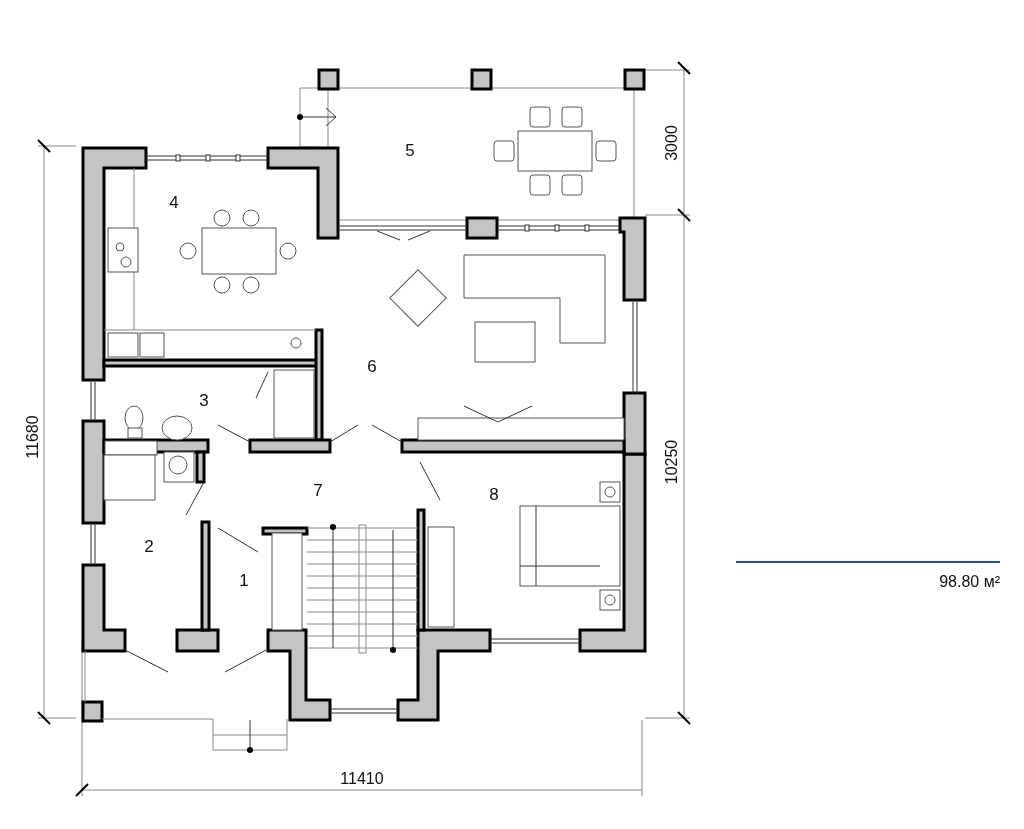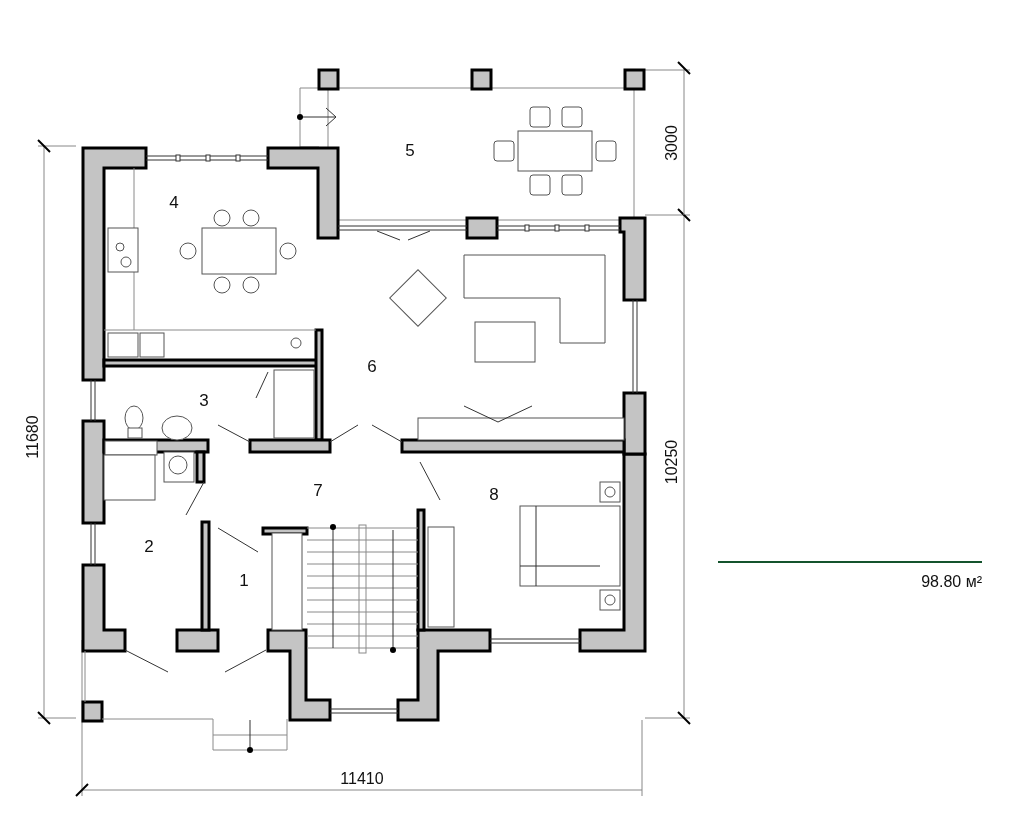--- a/index.html
+++ b/index.html
@@ -7,21 +7,21 @@
   #plan{position:absolute;left:0;top:0;width:1024px;height:829px;}
   .wall{fill:#c4c4c4;stroke:#000;stroke-width:3;stroke-linejoin:miter;}
   .thin{fill:none;stroke:#8a8a8a;stroke-width:1;}
   .line{fill:none;stroke:#333;stroke-width:1;}
   .furn{fill:#fff;stroke:#555;stroke-width:1;}
   .dim{fill:none;stroke:#888;stroke-width:1;}
   .tick{stroke:#000;stroke-width:2;}
   .label{font-family:"Liberation Sans",sans-serif;font-size:17px;fill:#111;}
   .dimtxt{font-family:"Liberation Sans",sans-serif;font-size:16px;fill:#111;}
   .win{fill:#fff;stroke:#333;stroke-width:1;}
-  #area{position:absolute;left:718px;top:561px;width:264px;border-top:2px solid #14532d;text-align:right;}
+  #area{position:absolute;left:736px;top:561px;width:264px;border-top:2px solid #1d4ed8;text-align:right;}
   #area-val{position:absolute;right:0;top:10px;font-size:16px;color:#111;font-family:"Liberation Sans",sans-serif;}
 </style>
 </head>
 <body>
 
 <svg id="plan" viewBox="0 0 1024 829" xmlns="http://www.w3.org/2000/svg">
 
   <g>
 
     <line class="dim" x1="44" y1="146" x2="44" y2="718"></line>

